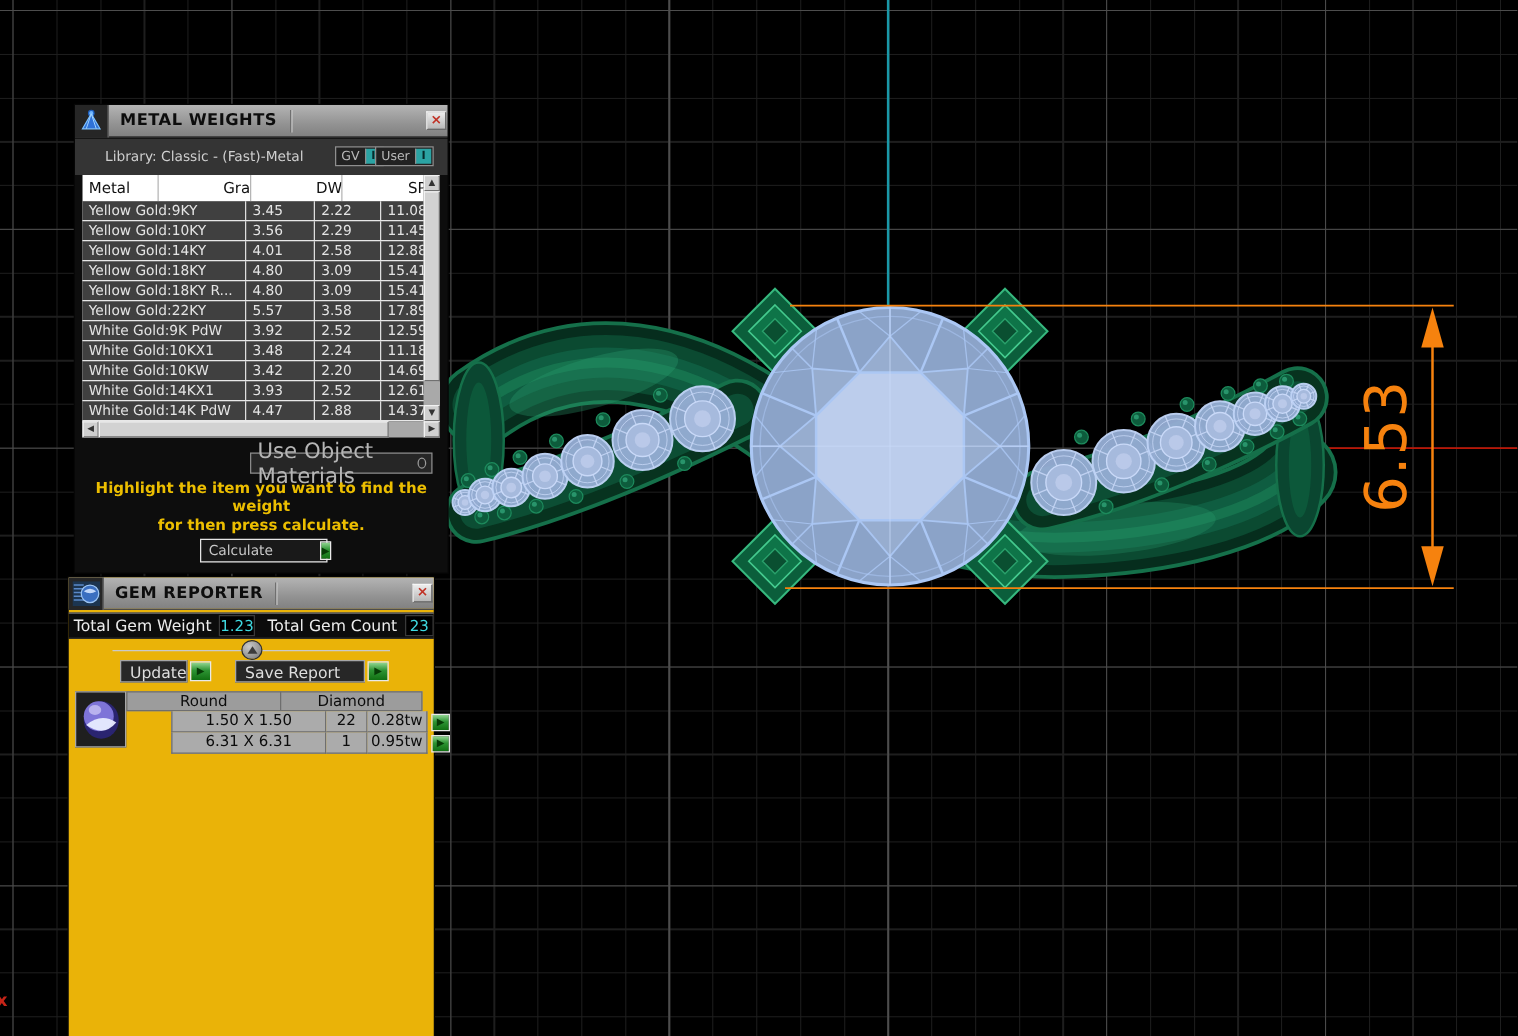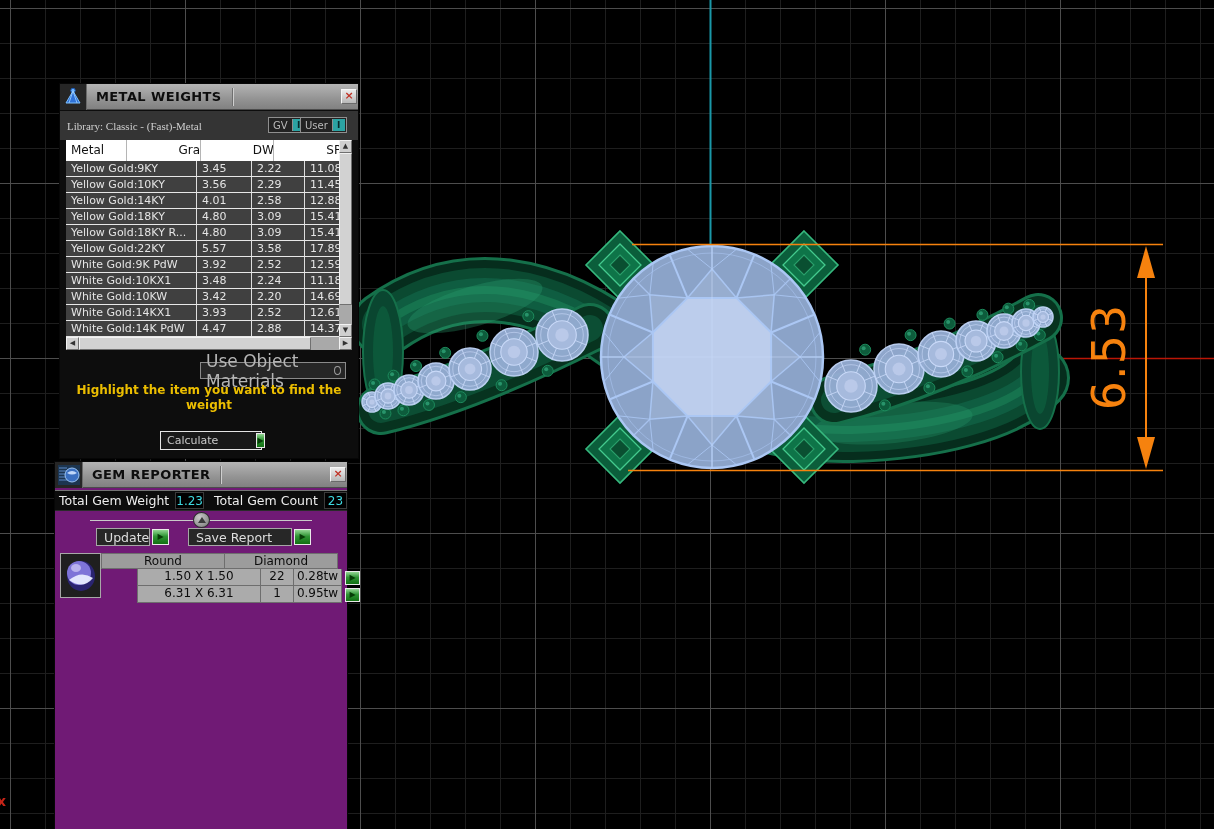--- a/index.html
+++ b/index.html
@@ -32,21 +32,21 @@
     border-left:1px solid #6f6f6f; border-right:1px solid #cfcfcf; }
   .close-btn { position:absolute; top:5px; width:16px; height:15px;
     background:linear-gradient(180deg,#ececec,#b8b8b8); border:1px solid;
     border-color:#f6f6f6 #6a6a6a #6a6a6a #f6f6f6; color:#c03226; font-size:11px;
     font-weight:bold; line-height:12px; text-align:center; cursor:default; }
 
   
   .mw { left:60px; top:84px; width:298px; height:374px; background:#0d0d0d; }
   .mw-lib { position:absolute; left:0; top:27px; width:298px; height:29px; background:#343434;
     display:flex; align-items:center; }
-  .mw-lib .lib-text { color:#cfcfcf; font-size:11px; padding-left:7px;font-family:Liberation Serif, serif; }
+  .mw-lib .lib-text { color:#cfcfcf; font-size:11px; padding-left:24px; }
   .tgl-btn { position:absolute; height:16px; display:flex; align-items:center;
     background:#222; border:1px solid #8f8f8f; }
   .tgl-btn .lbl { color:#b9b9b9; font-size:10px; padding:0 4px; }
   .tgl-btn .tgl { width:13px; height:12px; background:#2ba3a3; border-left:1px solid #8f8f8f;
     color:#062a2a; font-size:9px; font-weight:bold; text-align:center; line-height:12px; margin-right:1px;}
   .mw-table { position:absolute; left:6px; top:56px; width:286px; height:210px; }
   .mw-head { position:absolute; left:0; top:0; width:273px; height:21px; background:#fff;
     display:flex;gap:47px; }
   .mw-hcell { font-size:12px; color:#111; line-height:21px; padding-left:5px;
     border-right:1px solid #b5b5b5; overflow:hidden; white-space:nowrap; }
@@ -72,21 +72,21 @@
     color:#ecbe00; font-weight:bold; font-size:12px; line-height:1.25; }
   .calc-btn { position:absolute; left:100px; top:347px; width:102px; height:19px;
     border:1px solid #e6e6e6; background:#191919; display:flex; align-items:center;gap:38px; }
   .calc-btn .clbl { color:#c9c9c9; font-size:11px; padding-left:6px; flex:1; }
   .green-btn { display:flex; align-items:center; justify-content:center;
     background:linear-gradient(180deg,#93d693,#2e9434 45%,#117012);
     border:1px solid #e9e9e9; color:#073c07; font-size:8px; line-height:1; }
   .calc-btn .green-btn { width:15px; height:15px; margin-right:1px; }
 
   
-  .gr { left:55px; top:462px; width:292px; height:367px; background:#701a75;text-decoration:underline; }
+  .gr { left:55px; top:462px; width:292px; height:367px; background:#eab308;text-decoration:underline; }
   .gr .titlebar .icon-box { width:28px; }
   .gr-totals { position:absolute; left:0; top:28px; width:292px; height:21px; background:#0c0c0c;
     border-top:1px solid #747474; border-bottom:1px solid #2a2a2a; display:flex; align-items:center; }
   .gr-lab { color:#ededed; font-size:12.5px; white-space:nowrap; }
   .gr-val { background:#000; border:1px solid #3a3a3a; color:#3fd9e0; font-size:12px;
     text-align:center; height:17px; line-height:16px; }
   .gr-slider { position:absolute; left:0; top:50px; width:292px; height:16px; }
   .gr-slider .line { position:absolute; left:35px; right:35px; top:8px; height:1px; background:#c9c9c9; }
   .gr-knob { position:absolute; left:138px; top:0; width:17px; height:16px; border-radius:50%;
     background:radial-gradient(circle at 35% 30%,#c9c9c9,#8e8e8e 70%,#6f6f6f);
@@ -528,20 +528,21 @@
       </div>
     </div>
 
     <div class="mw-ctl-btn" style="left:140px; top:278px; width:146px; height:17px; padding-left:5px;">
       <span>Use Object Materials</span>
       <span class="radio-circle"></span>
     </div>
 
     <div class="mw-instr">
       <div>Highlight the item you want to find the weight</div>
+      <div>for then press calculate.</div>
     </div>
 
     <div class="calc-btn">
       <span class="clbl">Calculate</span>
       <span class="green-btn">▶</span>
     </div>
   </div>
 
   <div class="panel gr">
     <div class="titlebar">

